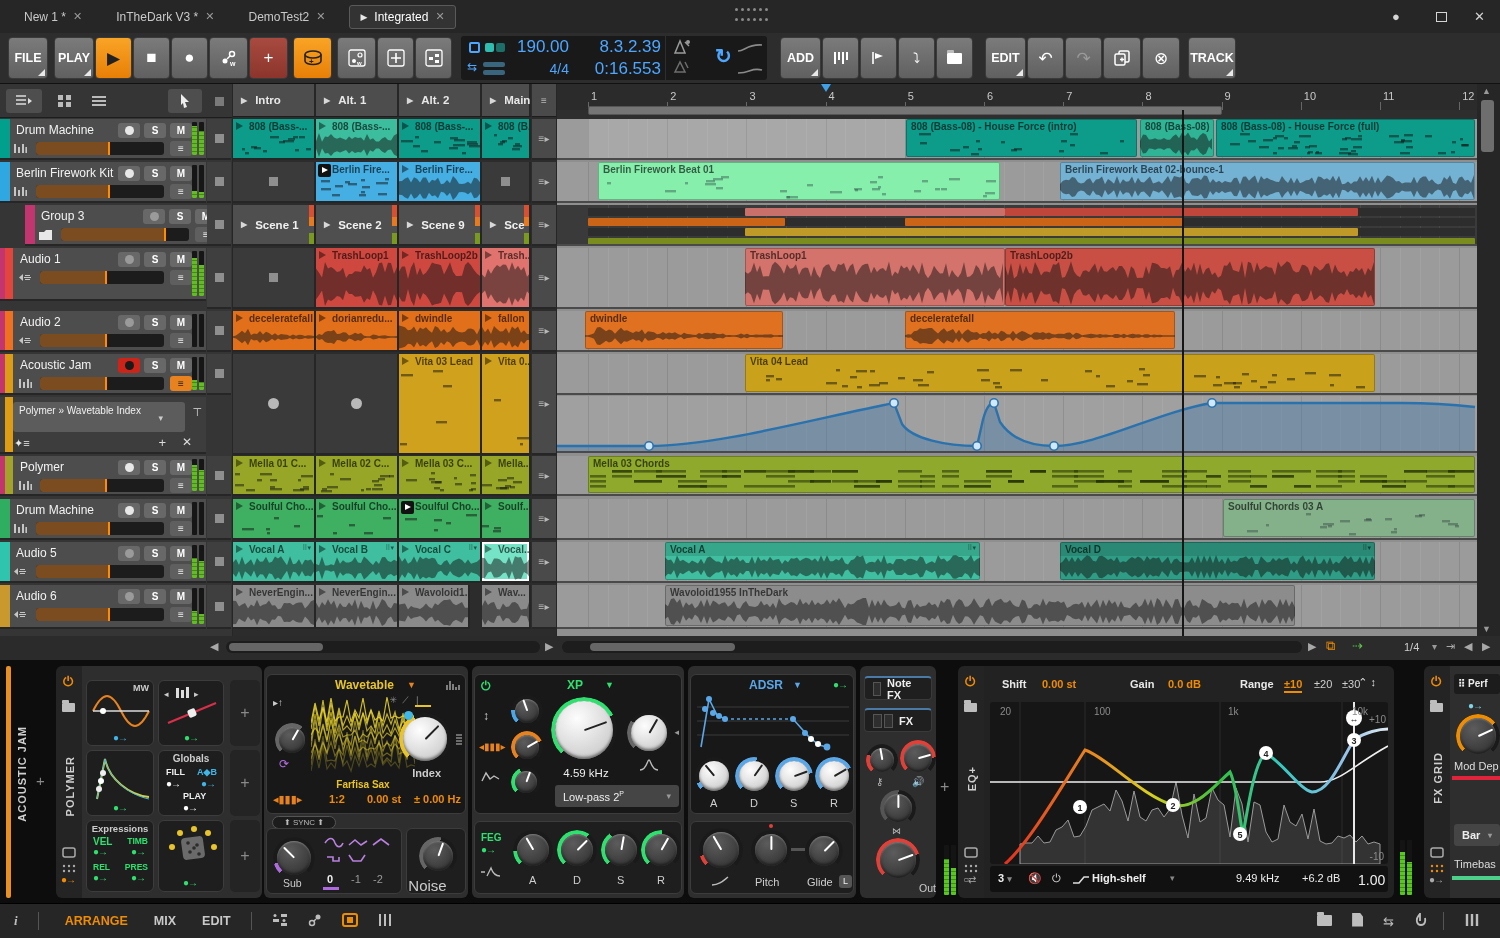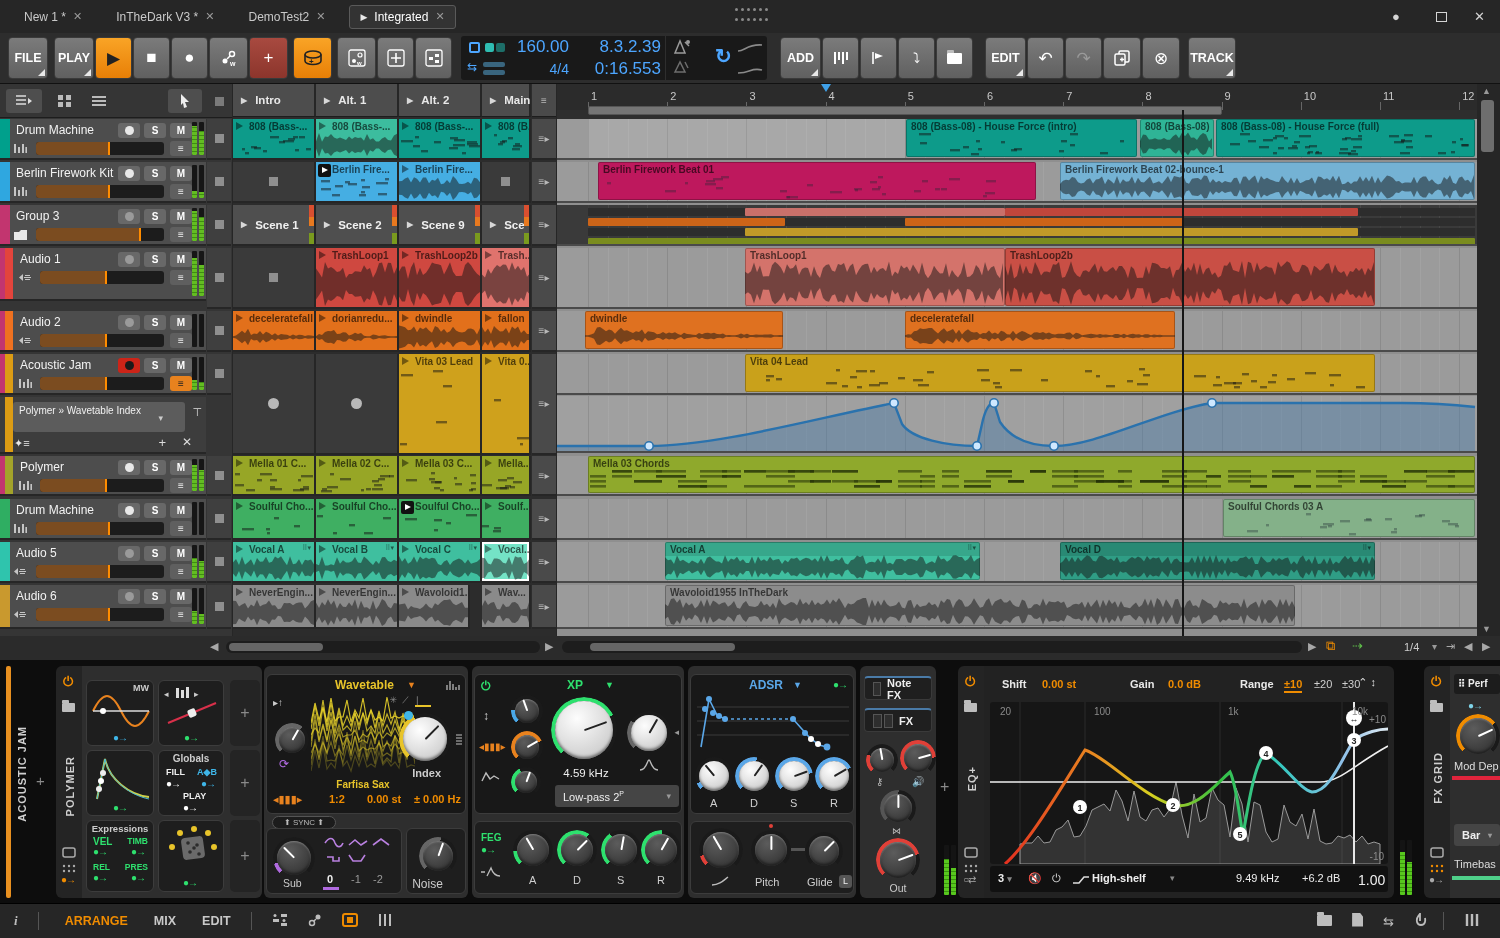--- a/index.html
+++ b/index.html
@@ -206,21 +206,21 @@
     <div id="tdisplay">
       <div style="position:relative;width:46px">
         <span class="sq" style="position:absolute;left:8px;top:6px;width:11px;height:11px;border:2px solid #4da6ff"></span>
         <span class="sq" style="position:absolute;left:24px;top:7px;width:9px;height:9px;background:#2fbdb2"></span>
         <span class="sq" style="position:absolute;left:35px;top:7px;width:9px;height:9px;background:#1d6e68"></span>
         <span style="position:absolute;left:6px;top:24px;color:#4da6ff;font-size:12px">⇆</span>
         <span class="sq" style="position:absolute;left:22px;top:26px;width:22px;height:5px;background:#39657e"></span>
         <span class="sq" style="position:absolute;left:22px;top:34px;width:22px;height:5px;background:#39657e"></span>
       </div>
       <div style="width:66px;padding-right:4px">
-        <div class="num1">160.00</div>
+        <div class="num1">190.00</div>
         <div class="num1" style="font-size:14px">4/4</div>
       </div>
       <div style="width:92px;padding-right:4px">
         <div class="num1">8.3.2.39</div>
         <div class="num1">0:16.553</div>
       </div>
       <div style="position:relative;width:36px;border-left:1px solid #2e2e2e">
         <svg width="22" height="18" style="position:absolute;left:6px;top:3px">
             <path d="M3 14 L8 2 L13 14 Z M13 3 L17 7" stroke="#9a9a9a" stroke-width="1.5" fill="none"></path>
             <circle cx="16" cy="3" r="2" fill="#9a9a9a"></circle>
@@ -354,21 +354,21 @@
           <div class="meter" style="left: 192px;">
             <i style="height:22%"></i>
           </div>
           <div class="meter" style="left: 199px;">
             <i style="height:18.04%"></i>
           </div>
         </div>
         <div class="stopcell" style="top: 78px; height: 41px;">
           <div class="stopsq"></div>
         </div>
-        <div class="trow" style="top: 121px; height: 41px;">
+        <div class="trow" style="top: 121px; height: 41px; margin-left: 25px;">
           <div class="strip" style="background: rgb(194, 53, 111);"></div>
           <div class="tname" style="left: 16px;">Group 3</div>
           <div class="tbtn2" style="left: 118px;"><span class="armdot" style="background:#9a9a9a"></span></div>
           <div class="tbtn2" style="left: 144px;">S</div>
           <div class="tbtn2" style="left: 170px;">M</div>
           <div class="ticon"><svg width="15" height="12">
               <path d="M1 3 H6 L8 1 H14 V11 H1 Z" fill="#e8e8e8"></path>
             </svg></div>
           <div class="fader">
             <div class="fill" style="width: 82%;"></div>
@@ -1141,21 +1141,21 @@
                 <rect x="126" y="7" width="5" height="2.4" fill="rgba(20,20,20,0.5)"></rect>
                 <rect x="245" y="13" width="8" height="2.4" fill="rgba(20,20,20,0.5)"></rect>
                 <rect x="62" y="16" width="6" height="2.4" fill="rgba(20,20,20,0.5)"></rect>
                 <rect x="236" y="10" width="4" height="2.4" fill="rgba(20,20,20,0.5)"></rect>
               </svg>
             </div>
           </div>
         </div>
         <div class="arow" style="top: 43px; height: 41px;">
           <div class="gridlines" style="left: 31px; width: 887.04px;"></div>
-          <div class="aclip" style="left: 41px; width: 438px; background: #be185d;">
+          <div class="aclip" style="left: 41px; width: 402px; background: #86efac;">
             <div class="lab">Berlin Firework Beat 01</div>
             <div style="position: absolute; left: 0px; right: 0px; bottom: 0px; height: 26px;">
               <svg width="402" height="26" style="position:absolute;left:0;bottom:0">
                 <rect x="280" y="12" width="3" height="2.4" fill="rgba(30,40,50,0.35)"></rect>
                 <rect x="388" y="6" width="10" height="2.4" fill="rgba(30,40,50,0.35)"></rect>
                 <rect x="256" y="14" width="8" height="2.4" fill="rgba(30,40,50,0.35)"></rect>
                 <rect x="284" y="19" width="4" height="2.4" fill="rgba(30,40,50,0.35)"></rect>
                 <rect x="280" y="2" width="5" height="2.4" fill="rgba(30,40,50,0.35)"></rect>
                 <rect x="9" y="8" width="4" height="2.4" fill="rgba(30,40,50,0.35)"></rect>
                 <rect x="107" y="9" width="11" height="2.4" fill="rgba(30,40,50,0.35)"></rect>
@@ -1704,21 +1704,21 @@
         <div class="abs" style="left:56px;top:58px;width:16px;height:2.5px;background:#b06ae0"></div>
         <span class="abs" style="left:84px;top:44px;color:#999;font-size:11px">-1</span>
         <span class="abs" style="left:106px;top:44px;color:#999;font-size:11px">-2</span>
       </div>
       <div class="cellbox" style="left:142px;top:162px;width:60px;height:66px">
         <div class="knob" style="left:12px;top:8px;width:38px;height:38px;--arc:#666;--sweep:40%;--rot:200deg">
             <div class="ring"></div>
             <div class="face"></div>
             <div class="tick"></div>
           </div>
-        <div class="abs" style="left:0;right:17px;top:48px;text-align:center;color:#ccc;font-size:12px">Noise</div>
+        <div class="abs" style="left:0;right:17px;top:48px;text-align:center;color:#ccc;font-size:15px">Noise</div>
       </div>
     </div>
 
     <div class="dbody" style="left:472px;width:212px;border-radius:6px">
       <div class="cellbox" style="left:2px;top:8px;width:208px;height:140px;background:#181818">
         <span class="pwr" style="left:6px;top:4px;color:#2ee06e;font-size:12px">⏻</span>
         <span class="dtitle" style="left:92px;top:3px;color:#2ee06e">XP</span>
         <span class="abs" style="left:130px;top:5px;color:#2ee06e;font-size:9px">▼</span>
         <span class="abs" style="left:8px;top:34px;color:#ccc;font-size:12px">↕</span>
         <span class="abs" style="left:4px;top:66px;color:#e8821e;font-size:10px">◂▮▮▮▸</span>
@@ -1894,21 +1894,21 @@
           <div class="ring"></div>
           <div class="face"></div>
           <div class="tick"></div>
         </div>
       <span class="abs" style="left:32px;top:160px;color:#bbb;font-size:9px">⋈</span>
       <div class="knob" style="left:16px;top:172px;width:44px;height:44px;--arc:#e04038;--sweep:58%;--rot:250deg">
           <div class="ring"></div>
           <div class="face"></div>
           <div class="tick"></div>
         </div>
-      <div class="abs" style="left:0;right:0;top:216px;text-align:center;color:#ccc;font-size:10.5px">Out</div>
+      <div class="abs" style="left:0;right:0;top:216px;text-align:right;color:#ccc;font-size:10.5px">Out</div>
     </div>
     <div class="abs" style="left:940px;top:118px;color:#8a8a8a;font-size:16px">+</div>
     <div class="dmeter" style="left:944px;top:185px;height:50px">
         <i style="height:72%"></i>
       </div>
     <div class="dmeter" style="left:951px;top:185px;height:50px">
         <i style="height:55%"></i>
       </div>
 
     <div class="dcol" style="left:958px;width:26px">

